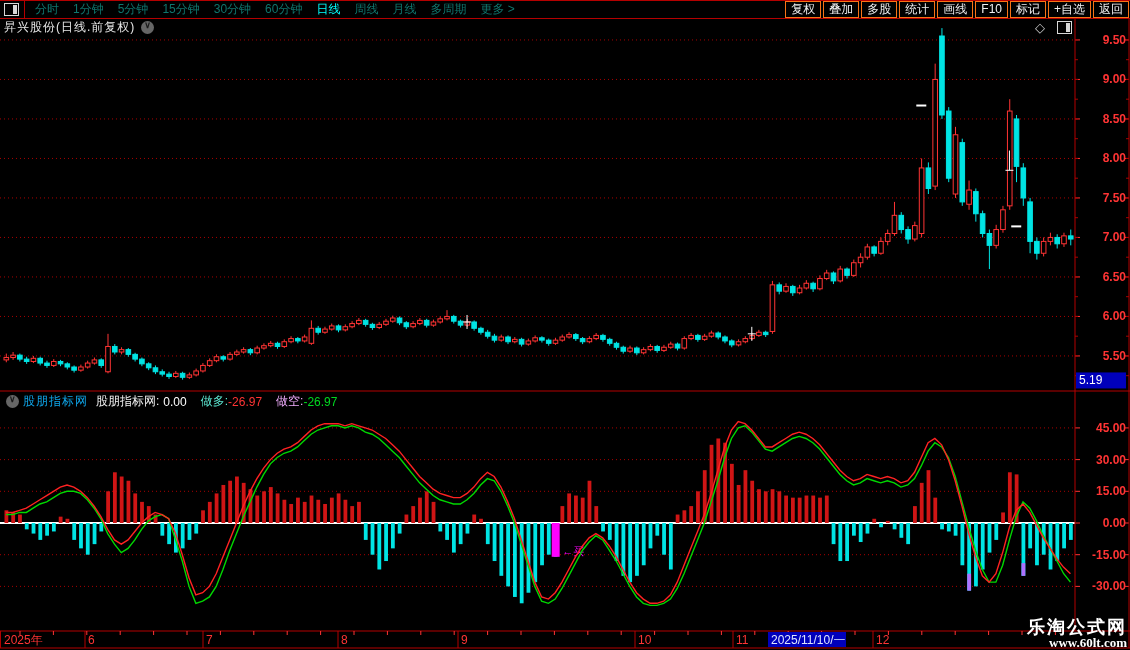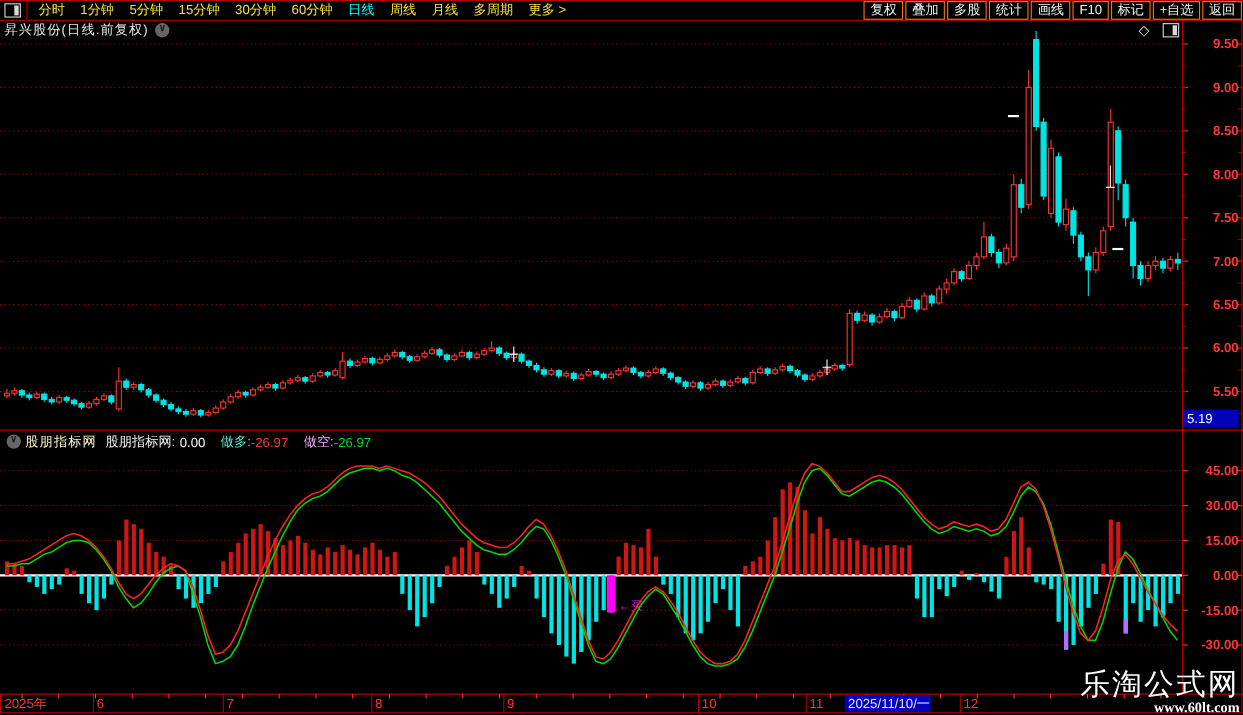--- a/index.html
+++ b/index.html
@@ -5,41 +5,41 @@
   html,body{margin:0;padding:0;background:#000;width:1130px;height:650px;overflow:hidden;
             font-family:"Liberation Sans", sans-serif;}
   #app{position:relative;width:1130px;height:650px;background:#000;}
   svg{position:absolute;left:0;top:0;z-index:0;}
   .topbar{position:absolute;left:0;top:0;width:1130px;height:19px;box-sizing:border-box;
           border-top:1px solid #b40000;border-bottom:1px solid #b40000;display:flex;align-items:center;z-index:3;background:#000;}
   .winicon{display:inline-block;width:13px;height:11px;border:1px solid #d8d8d8;position:relative;margin:0 5px 0 4px;}
   .winicon::after{content:"";position:absolute;right:1px;top:1px;bottom:1px;width:4px;background:#d8d8d8;}
   .vsep{width:1px;height:17px;background:#b40000;margin-right:3px;}
   .periods{display:flex;align-items:center;}
-  .p-item{color:#fde047;font-size:12px;padding:0 7px;cursor:default;white-space:nowrap;}
+  .p-item{color:#0f766e;font-size:12px;padding:0 7px;cursor:default;white-space:nowrap;}
   .p-item.active{color:#00ffff;}
   .topbtns{margin-left:auto;display:flex;align-items:center;}
   .t-btn{border:1px solid #f97316;color:#f0f0f0;font-size:12px;line-height:13px;padding:1px 5px;margin:0 1px;white-space:nowrap;}
   .titlerow{position:absolute;left:0;top:19px;width:1130px;height:17px;display:flex;align-items:center;z-index:3;}
   .stock-title{color:#e8e8e8;font-size:12px;margin-left:4px;letter-spacing:1px;}
   .chev{display:inline-block;width:13px;height:13px;border-radius:50%;background:#666;margin-left:6px;position:relative;}
   .chev::after{content:"∨";position:absolute;left:3px;top:-1px;color:#1a1a1a;font-size:9px;font-weight:bold;}
   .trspacer{flex:1;}
   .diamond{color:#cfcfcf;font-size:13px;margin-right:8px;}
   .winicon2{margin-right:58px;}
   .indheader{position:absolute;left:0;top:394px;height:15px;display:flex;align-items:center;z-index:3;font-size:12px;}
-  .ih-name{color:#fef9c3;margin:0 8px 0 4px;letter-spacing:1px;}
+  .ih-name{color:#0ea5e9;margin:0 8px 0 4px;letter-spacing:1px;}
   .ih-w{color:#f0f0f0;margin-right:4px;}
   .ih-wv{color:#ffffff;margin-right:14px;}
   .ih-rl{color:#5eead4;}
   .ih-rv{color:#ff3434;margin-right:14px;}
   .ih-gl{color:#f0abfc;}
   .ih-gv{color:#00d820;}
   .watermark{position:absolute;right:3px;bottom:1px;text-align:right;z-index:4;color:#fff;line-height:1.0;}
-  .wm1{font-size:27px;font-weight:normal;letter-spacing:2px;}
+  .wm1{font-size:18px;font-weight:bold;letter-spacing:2px;}
   .wm2{font-size:13px;font-weight:bold;font-family:"Liberation Serif", serif;}
 </style>
 </head>
 <body>
 
 <div id="app">
 
   <div class="topbar">
     <span class="winicon"></span>
     <span class="vsep"></span>

